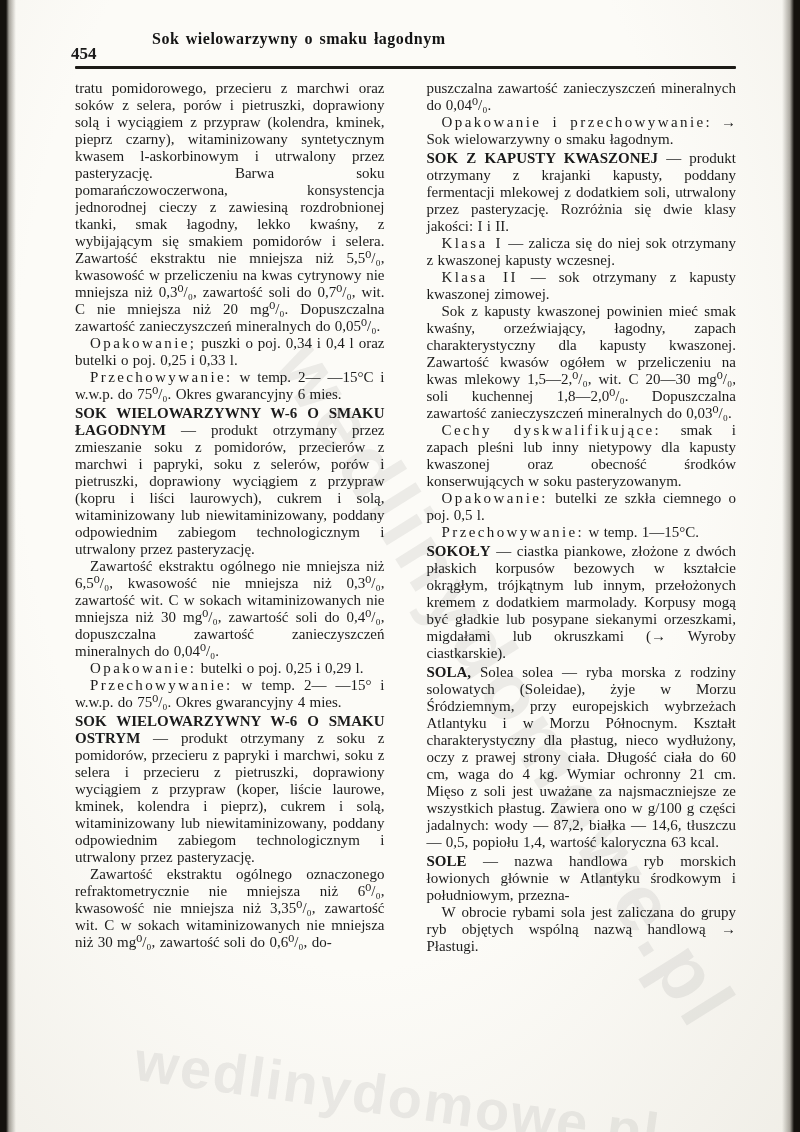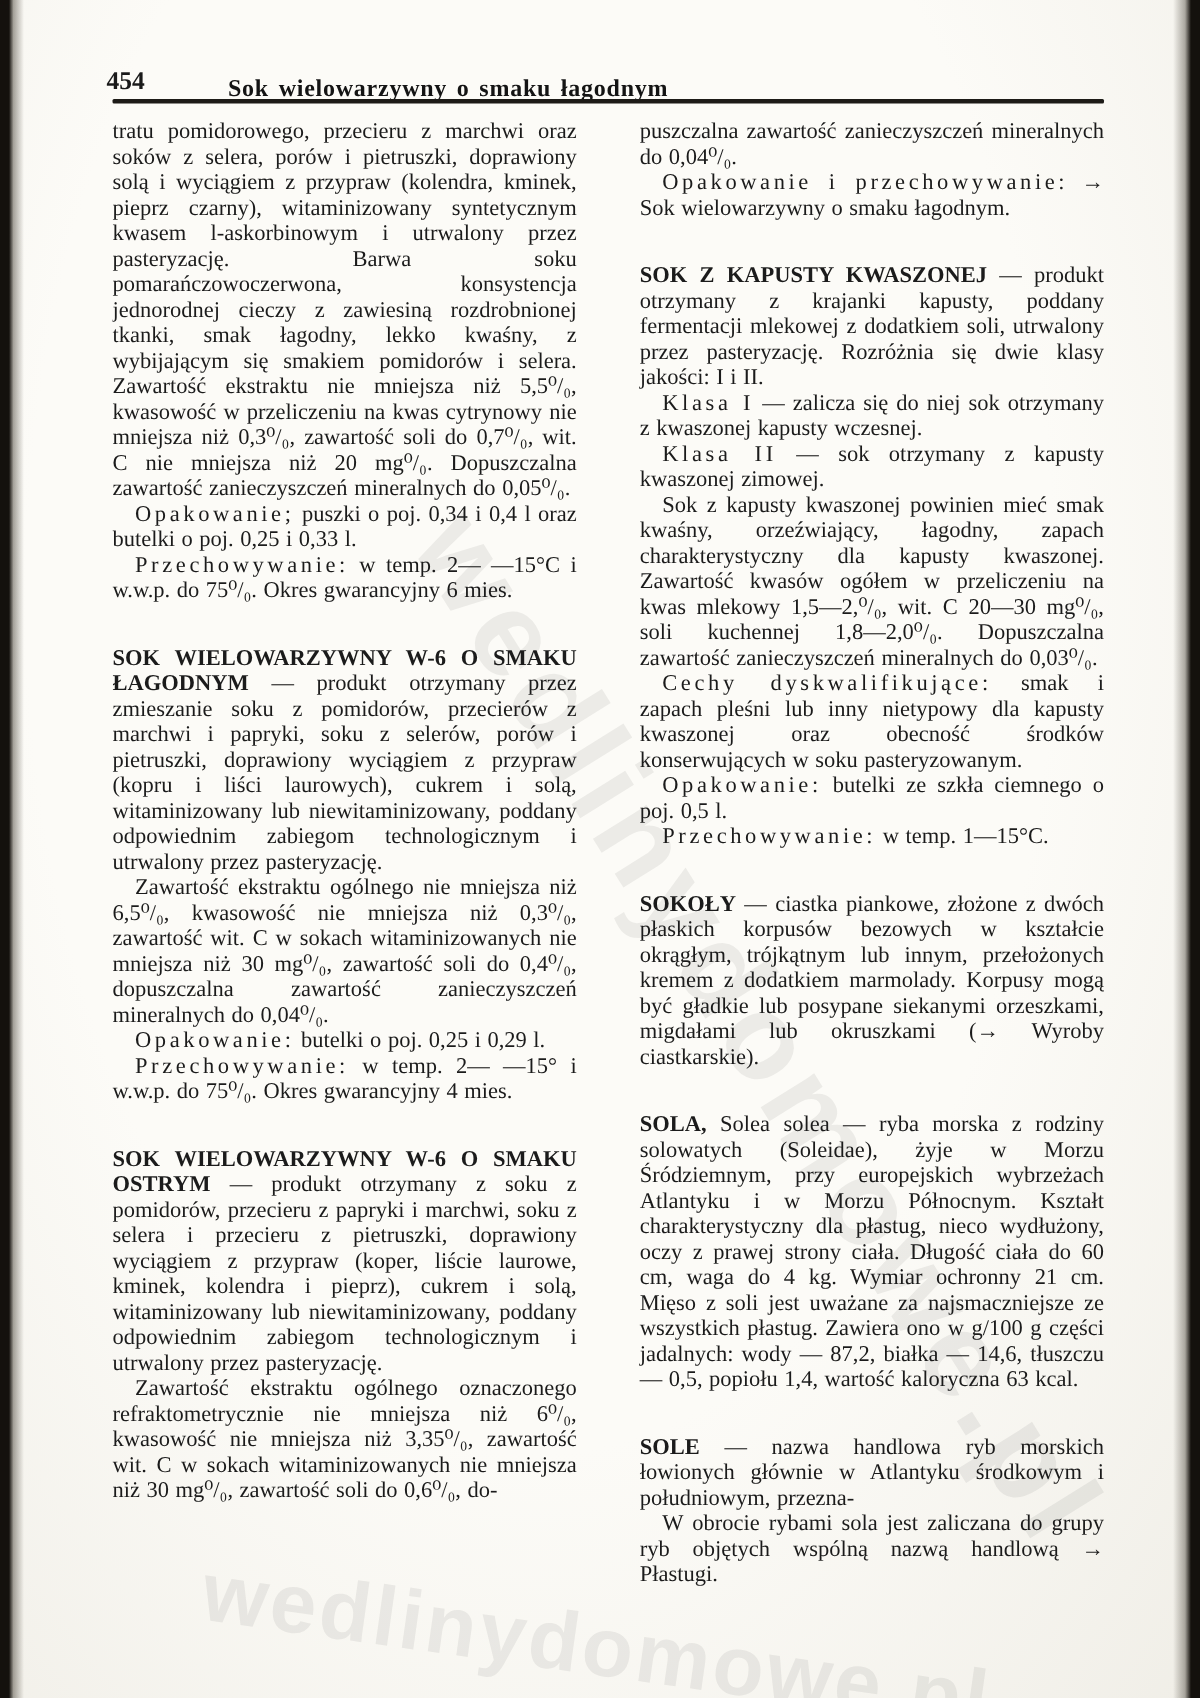--- a/index.html
+++ b/index.html
@@ -31,38 +31,38 @@
   }
   .logo-line2 {
     font-family: "Liberation Sans", sans-serif; font-size: 5.5px; letter-spacing: 1.6px;
     color: #a2a29a; margin-top: 2px; white-space: nowrap;
   }
   .page-number {
     position: absolute; left: 71px; top: 44px;
     font-size: 17px; font-weight: 700; color: #1a1a1a;
   }
   .running-title {
-    position: absolute; left: 152px; top: 51px;
+    position: absolute; left: 152px; top: 30px;
     font-size: 16px; font-weight: 700; letter-spacing: .5px; color: #141414; word-spacing: 2px;
   }
   .header-rule {
     position: absolute; left: 75px; right: 64px; top: 66px; height: 3px;
     background: #1d1b17; border-radius: 1px;
   }
   .columns {
     position: absolute; left: 75px; right: 64px; top: 80px; bottom: 4px;
     display: flex; gap: 42px; overflow: hidden;
   }
   .col { flex: 1 1 0; min-width: 0; }
   .para {
     margin: 0; font-size: 15px; line-height: 17px; text-align: justify;
     color: #1b1b1b; word-spacing: .6px; hyphens: auto;
   }
   .para.indent { text-indent: 15px; }
-  .para.gap { margin-top: 28px; }
+  .para.gap { margin-top: 2px; }
   .seg-b { font-weight: 700; }
   .seg-i { }
   .seg-sp { letter-spacing: 2.4px; margin-top: 13px; }
   .watermark {
     position: absolute; font-family: "Liberation Sans", sans-serif;
     color: rgba(70, 70, 70, 0.085); pointer-events: none; white-space: nowrap;
     font-weight: bold;
   }
   .wm-diag {
     left: 335px; top: 325px; font-size: 80px; letter-spacing: 5px;

